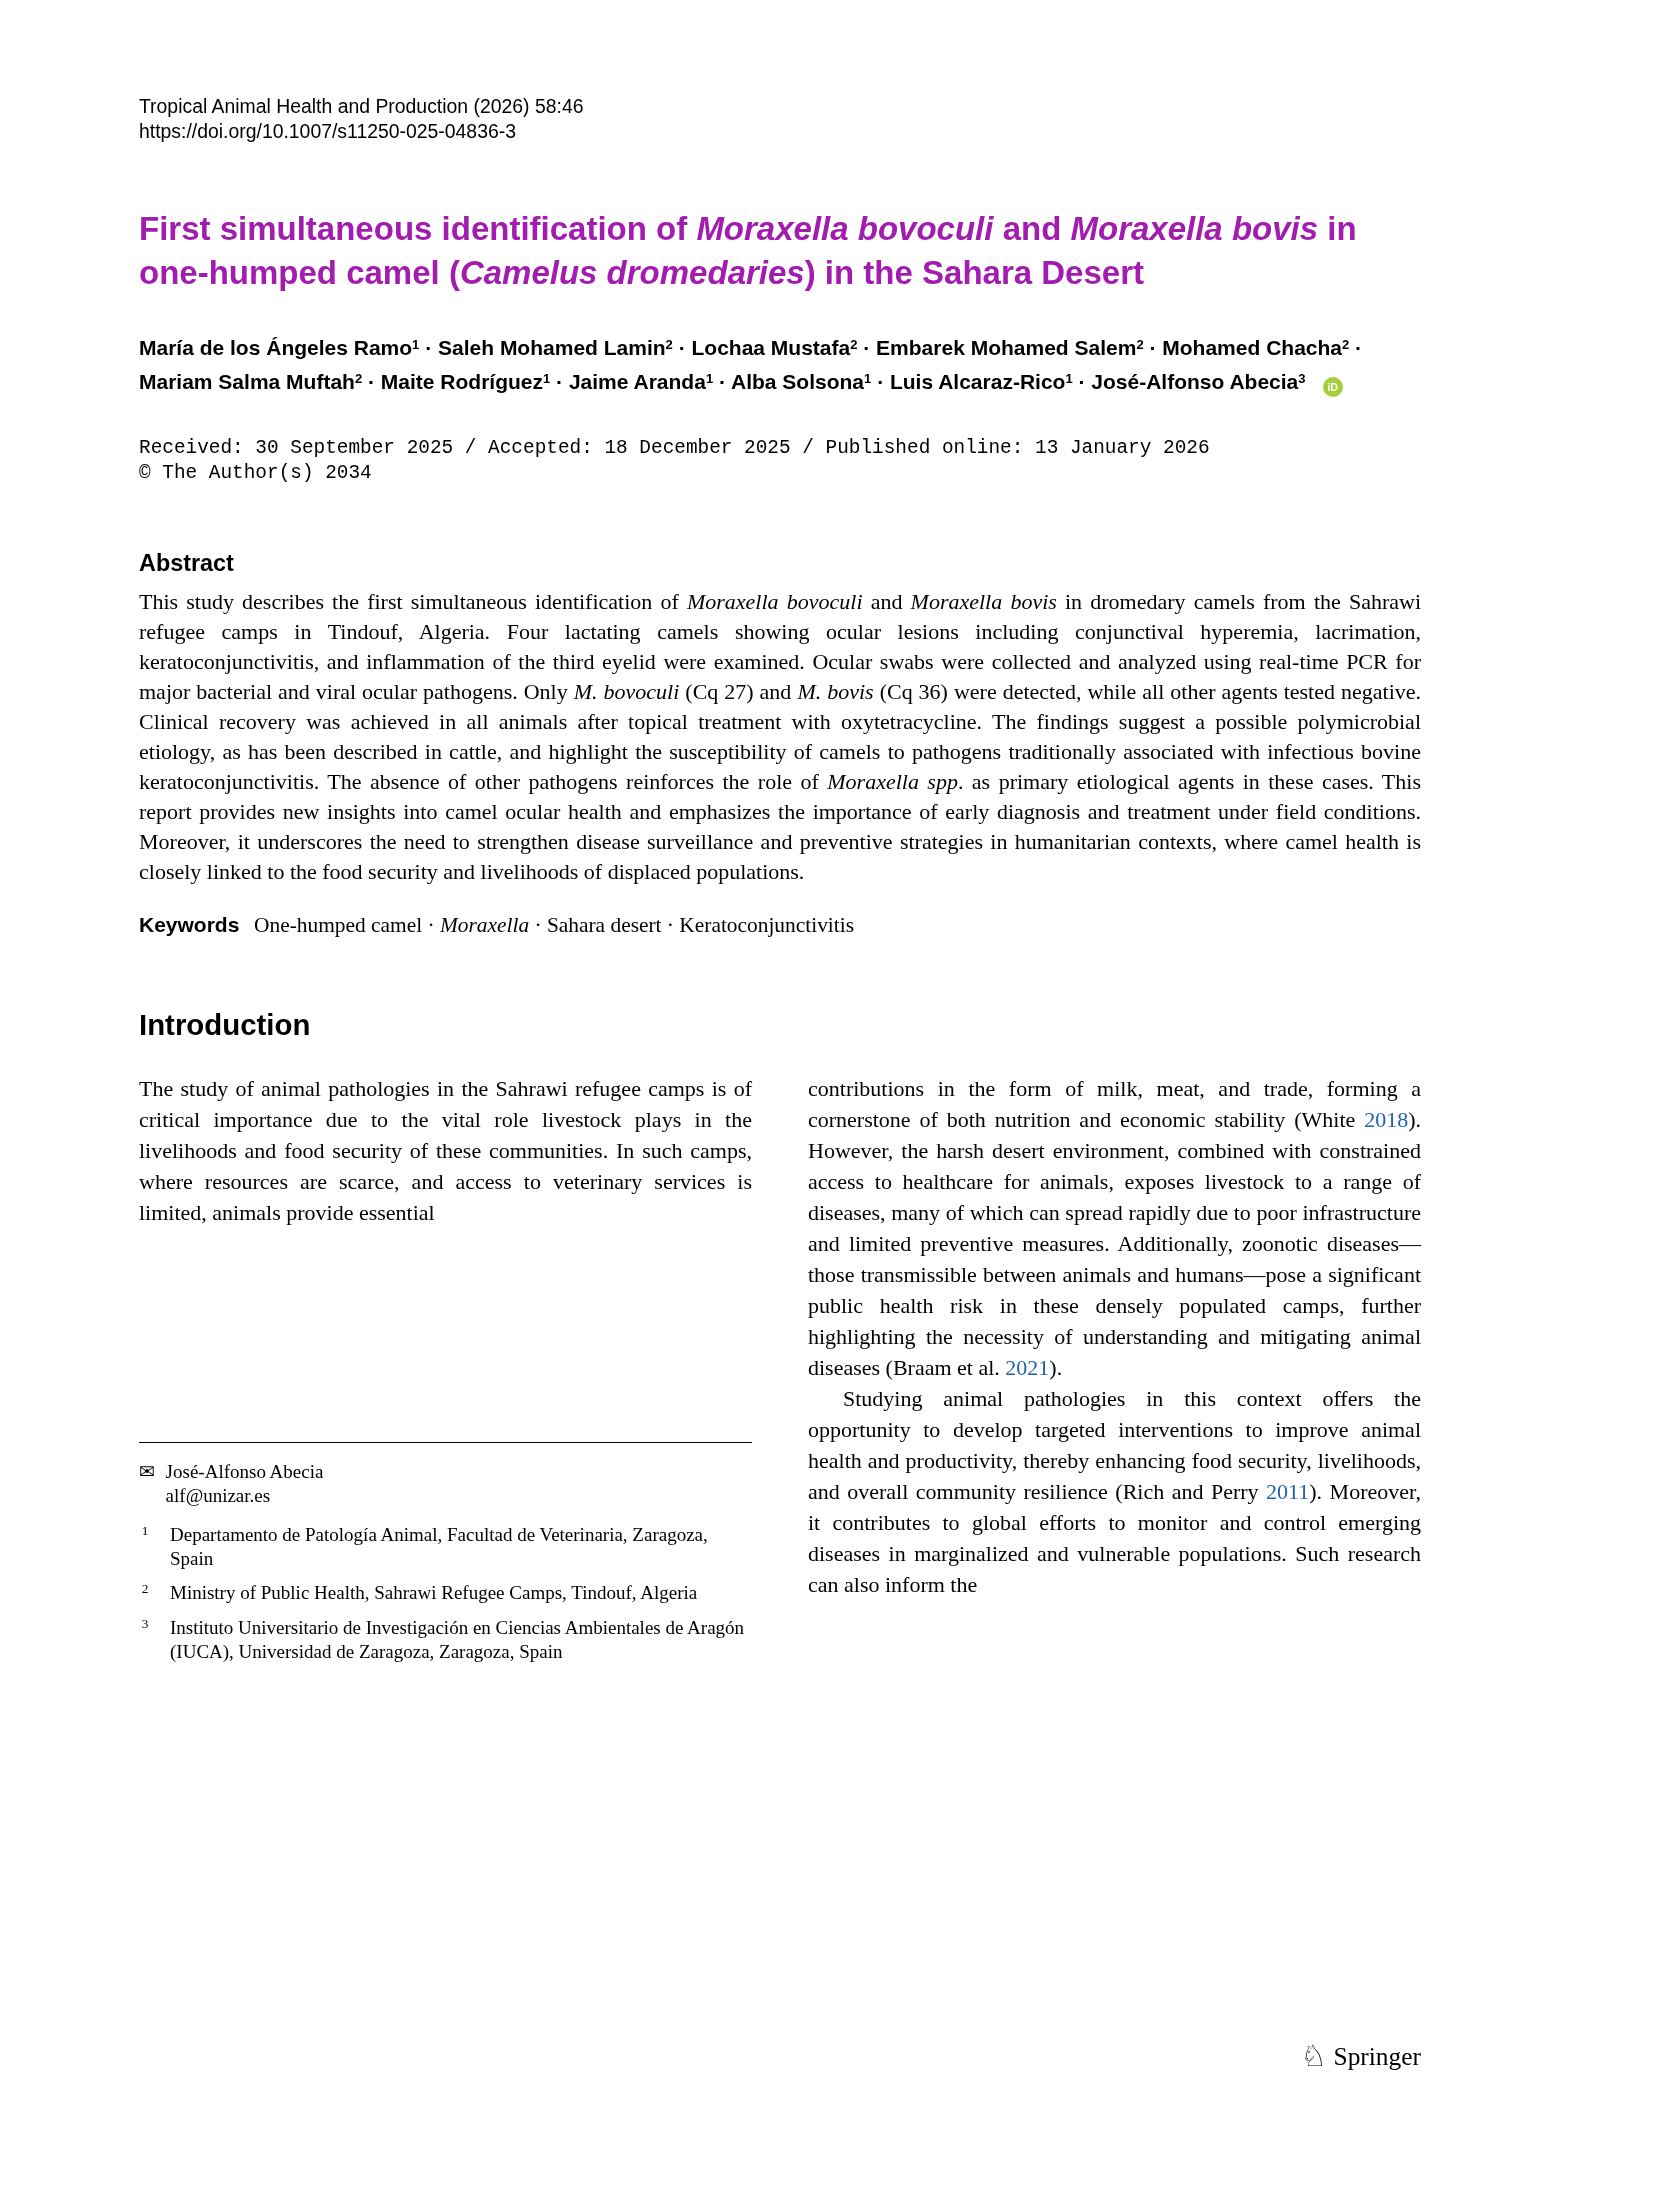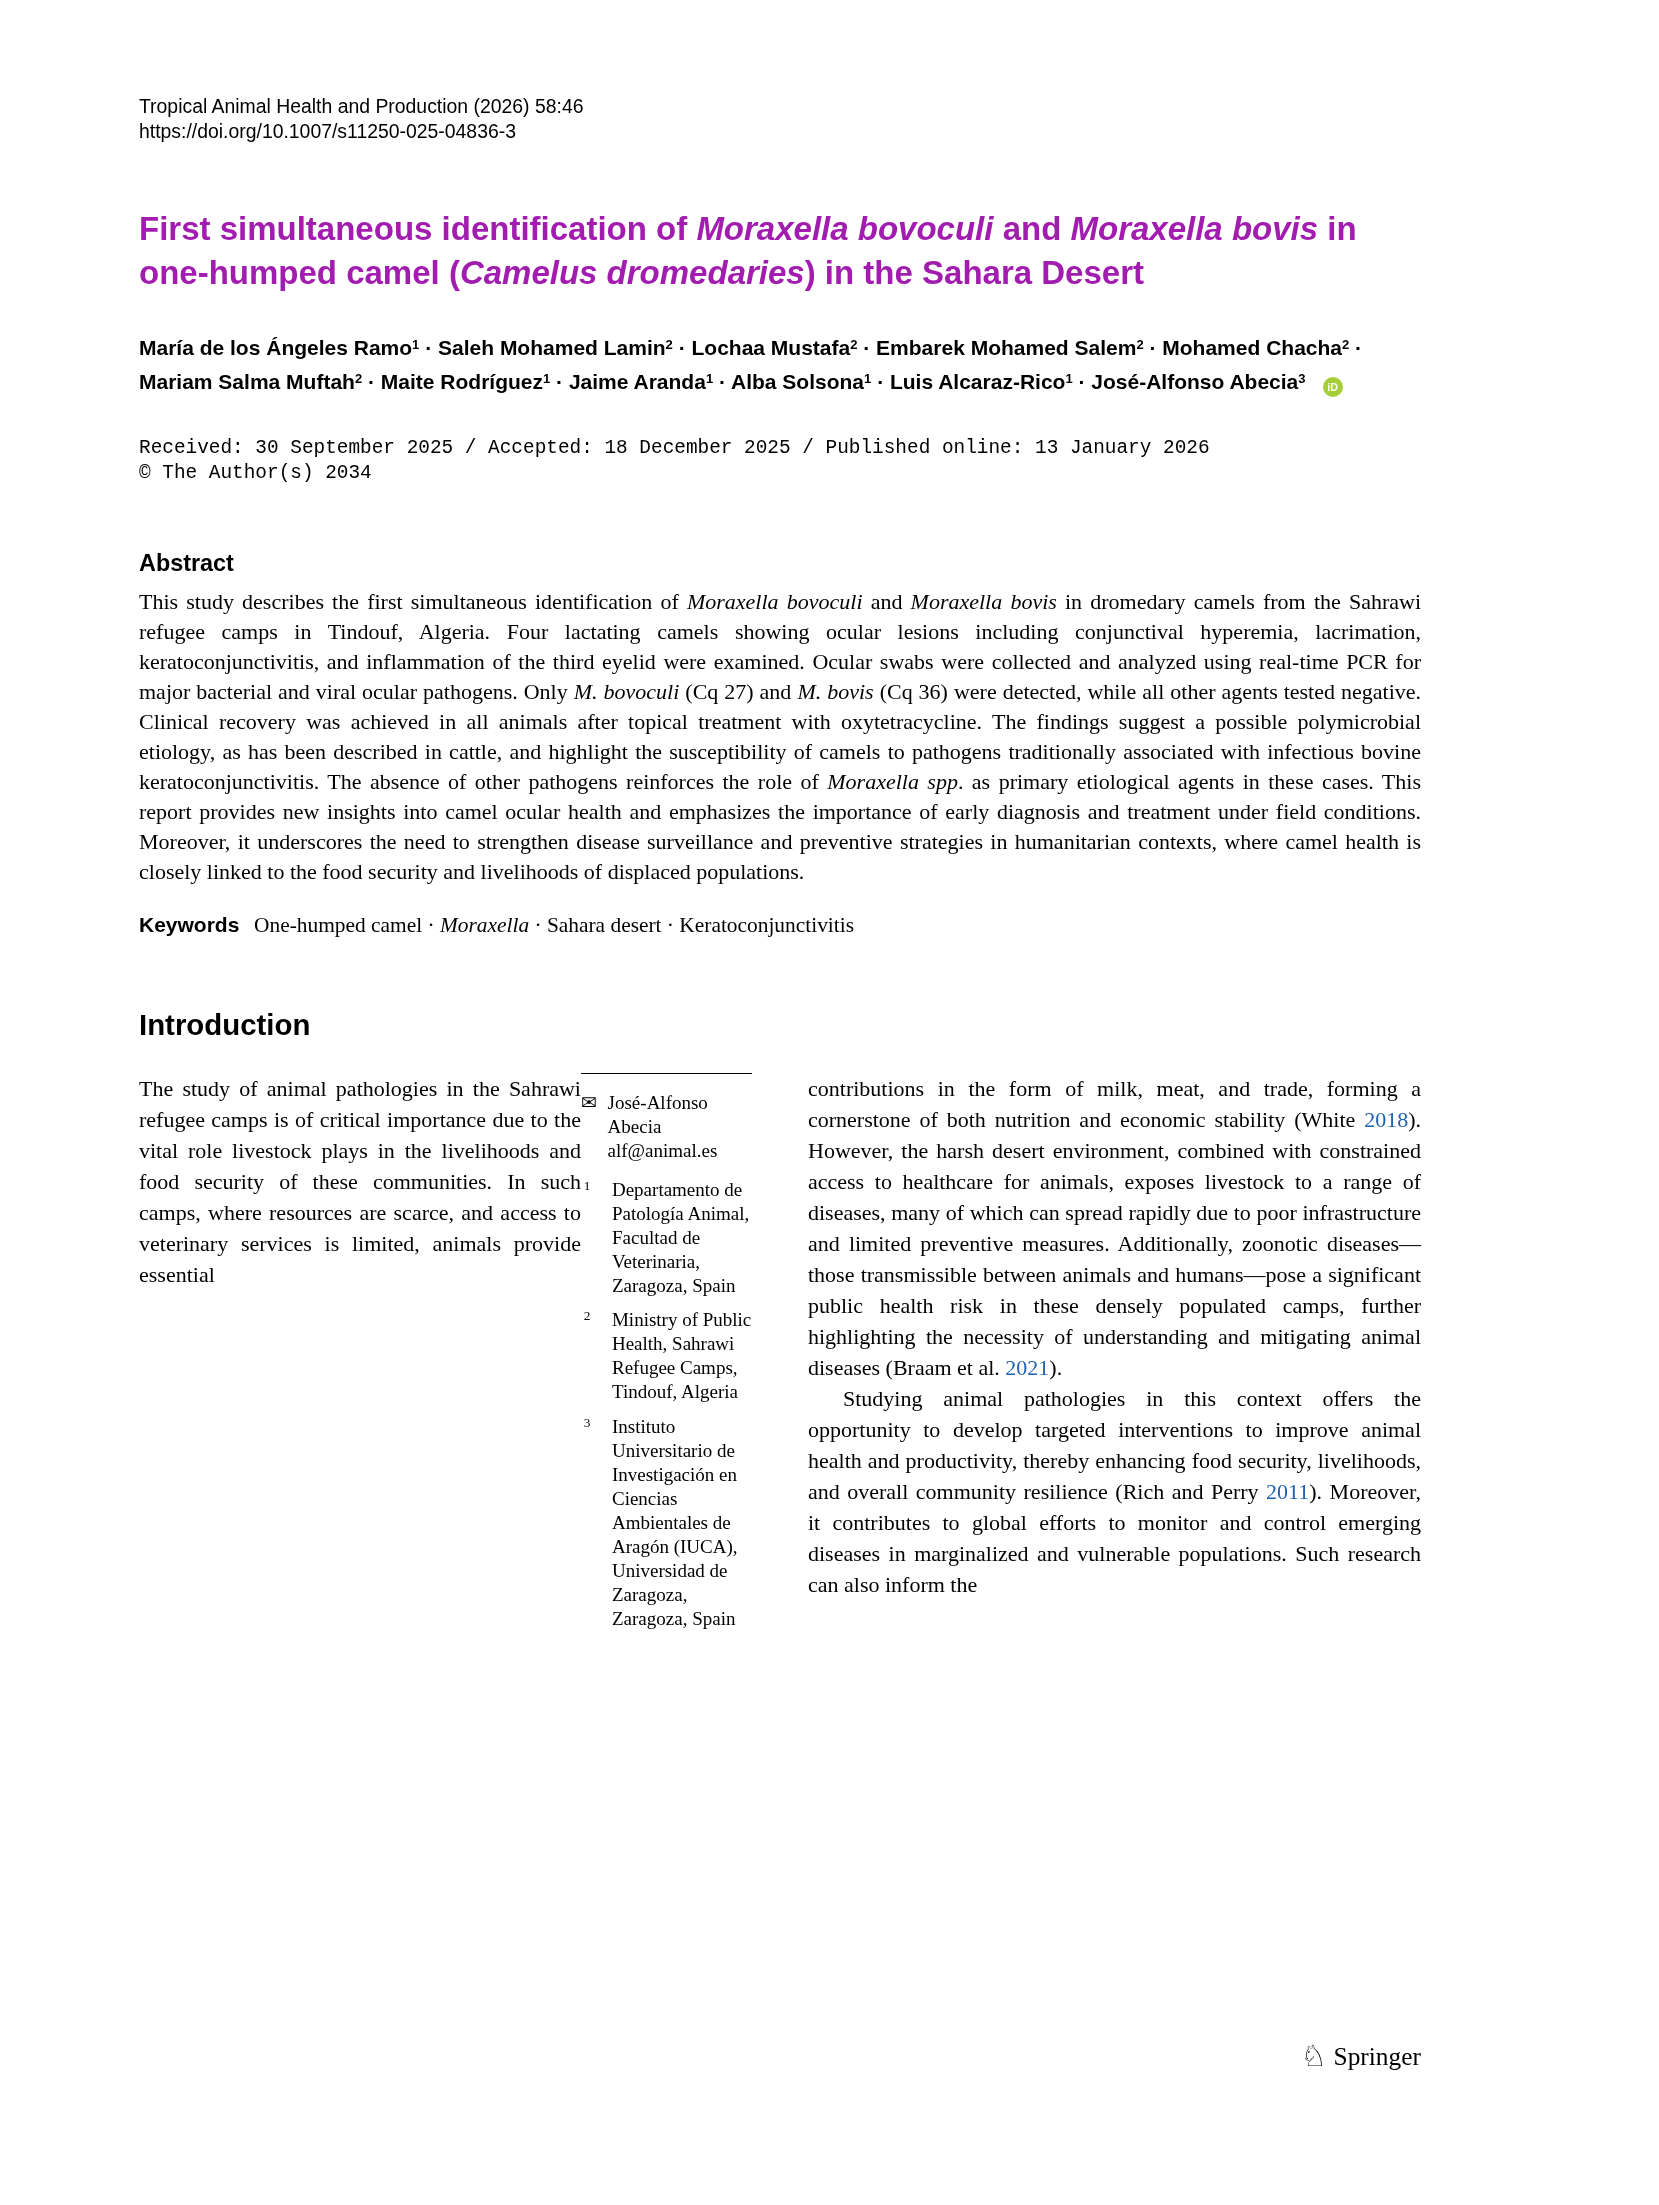--- a/index.html
+++ b/index.html
@@ -149,21 +149,21 @@
     display: flex;
     gap: 56px;
     height: 602px;
   }
   .col {
     width: 663px;
     font-size: 22px;
     line-height: 31px;
     text-align: justify;
   }
-  .col-left { display: flex; flex-direction: row; }
+  .col-left { display: flex; flex-direction: column; }
   .col-spacer { flex: 1; }
   .para-indent { text-indent: 35px; }
   
   .footnote-block {
     border-top: 1.3px solid #000;
     padding-top: 17.4px;
     font-size: 19px;
     line-height: 24px;
     text-align: left;
   }
@@ -225,21 +225,21 @@
 
   <div class="columns">
     <div class="col col-left">
       <div><span>The study of animal pathologies in the Sahrawi refugee camps is of critical importance due to the vital role livestock plays in the livelihoods and food security of these communities. In such camps, where resources are scarce, and access to veterinary services is limited, animals provide essential</span></div>
       <div class="col-spacer"></div>
       <div class="footnote-block">
         <div class="correspondence">
           <span class="mail-icon">✉</span>
           <span>
             <span>José-Alfonso Abecia</span><br>
-            <span class="corr-email">alf@animal.es</span>
+            <span class="corr-email">alf@unizar.es</span>
           </span>
         </div>
         <div class="footnote-item">
           <span class="fn-marker">1</span>
           <span class="fn-text">Departamento de Patología Animal, Facultad de Veterinaria, Zaragoza, Spain</span>
         </div>
         <div class="footnote-item">
           <span class="fn-marker">2</span>
           <span class="fn-text">Ministry of Public Health, Sahrawi Refugee Camps, Tindouf, Algeria</span>
         </div>

